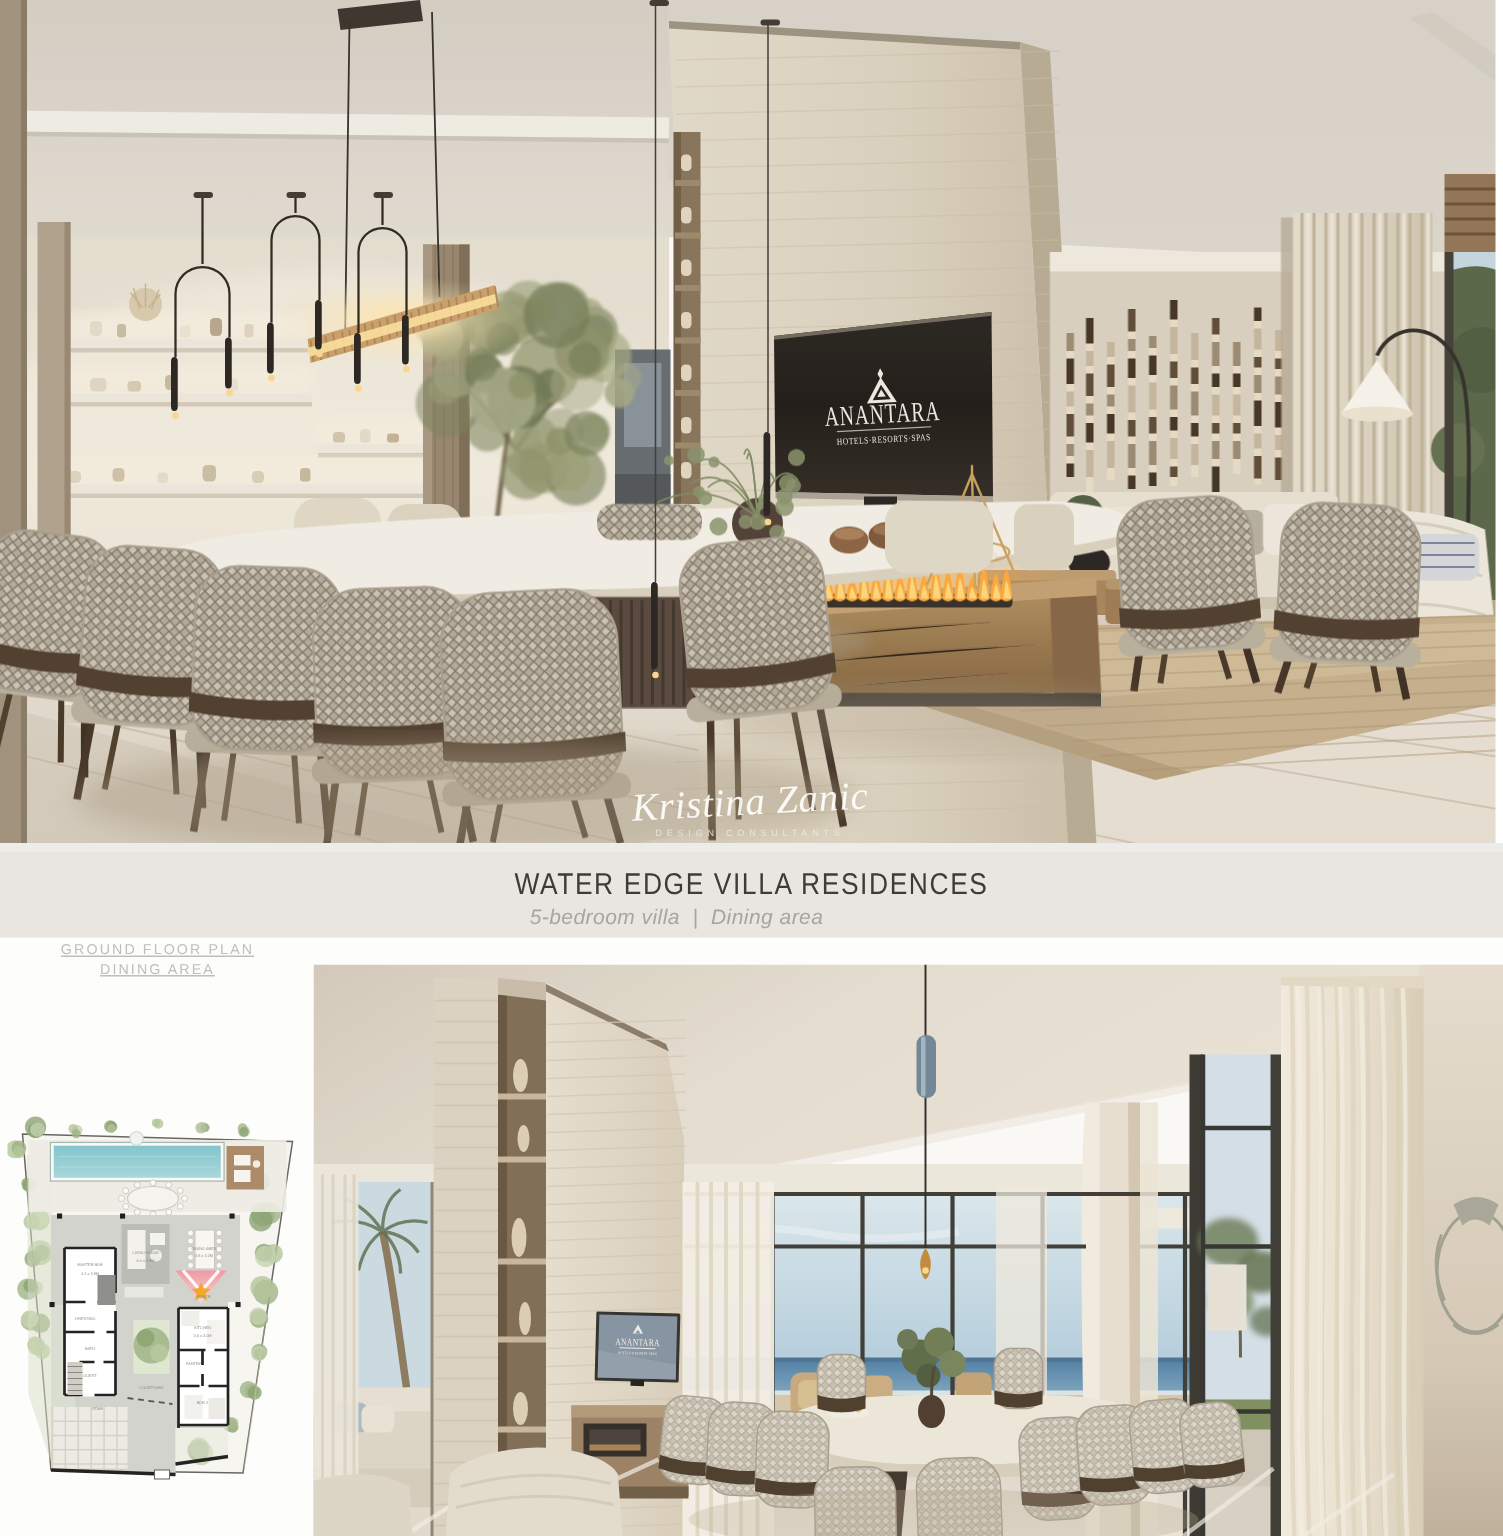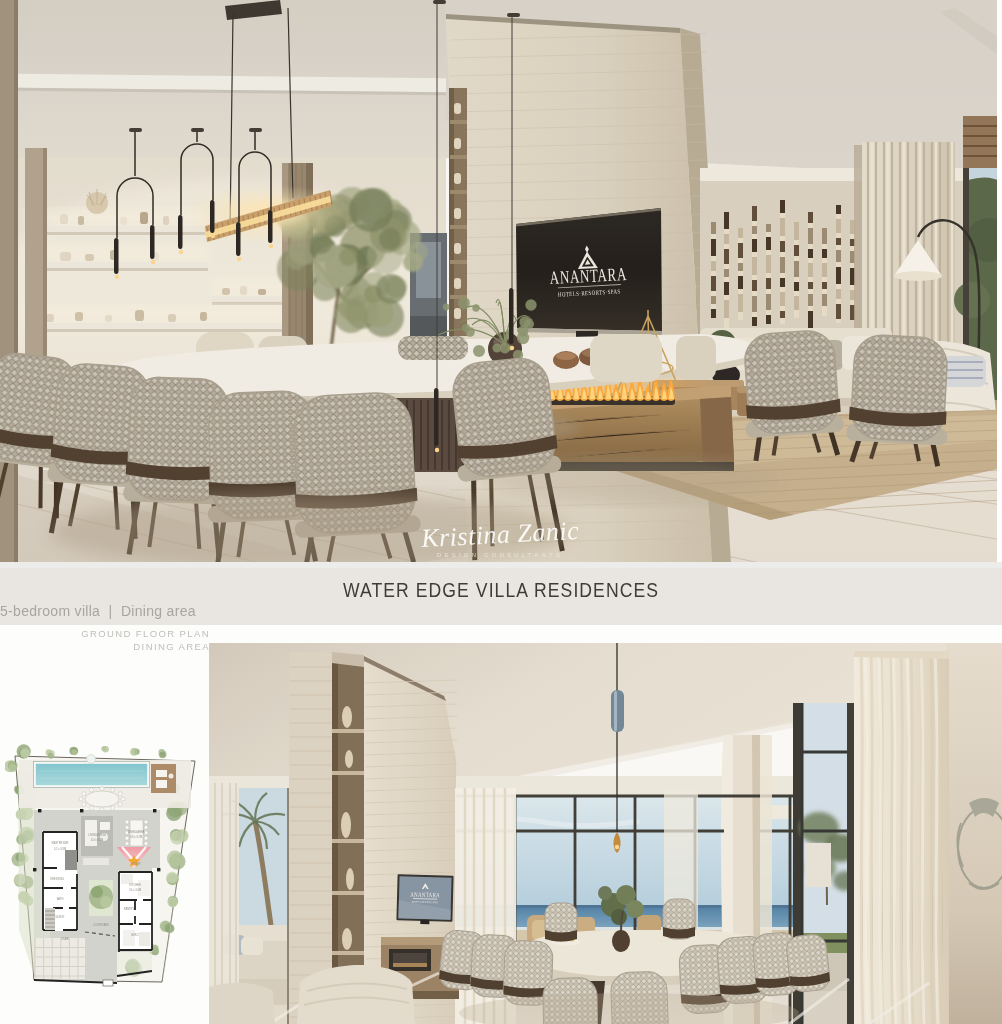--- a/index.html
+++ b/index.html
@@ -794,23 +794,23 @@
 <text x="500" y="543" text-anchor="middle" font-family="Liberation Serif,serif" font-style="italic" font-size="26" letter-spacing="0.5">Kristina Zanic</text>
 </g>
 <text x="500" y="557" text-anchor="middle" font-family="Liberation Sans,sans-serif" font-size="6" letter-spacing="3.2" fill="#efe9dd" opacity="0.85">DESIGN CONSULTANTS</text>
 </svg>
 
 <div class="abs" style="left:0;top:562px;width:1002px;height:6px;background:#ececea;"></div>
 <div class="abs" style="left:0;top:568px;width:1002px;height:57px;background:#e9e6e1;"></div>
 
 <div class="abs" style="left:0;top:579px;width:1002px;text-align:center;font-size:20px;letter-spacing:1.2px;color:#3d3c3a;transform:scaleX(0.88);transform-origin:501px 0;">WATER EDGE VILLA RESIDENCES</div>
 
-<div class="abs" style="left:0;top:603px;width:902px;text-align:left;font-size:14px;letter-spacing:0.3px;color:#a8a49e;">5-bedroom villa&nbsp; |&nbsp; Dining area</div>
-
-<div class="abs" style="left:0;top:627px;width:210px;text-align:right;font-size:9.5px;letter-spacing:1.4px;color:#c0beba;line-height:13px;">GROUND FLOOR PLAN<br>DINING AREA</div>
+<div class="abs" style="left:0;top:603px;width:902px;text-align:center;font-size:14px;letter-spacing:0.3px;color:#a8a49e;font-style:italic;">5-bedroom villa&nbsp; |&nbsp; Dining area</div>
+
+<div class="abs" style="left:0;top:627px;width:210px;text-align:center;font-size:9.5px;letter-spacing:1.4px;color:#c0beba;line-height:13px;text-decoration:underline;">GROUND FLOOR PLAN<br>DINING AREA</div>
 
 <svg class="abs" style="left:5px;top:740px" width="200" height="280" viewBox="0 0 200 280">
 <defs>
 <linearGradient id="poolG" x1="0" y1="0" x2="0" y2="1">
  <stop offset="0" stop-color="#83c5ce"></stop>
           <stop offset="1" stop-color="#a8d8db"></stop>
 </linearGradient>
 <linearGradient id="pinkG" x1="0" y1="0" x2="0" y2="1">
  <stop offset="0" stop-color="#f2929e"></stop>
           <stop offset="1" stop-color="#fad9d8"></stop>

